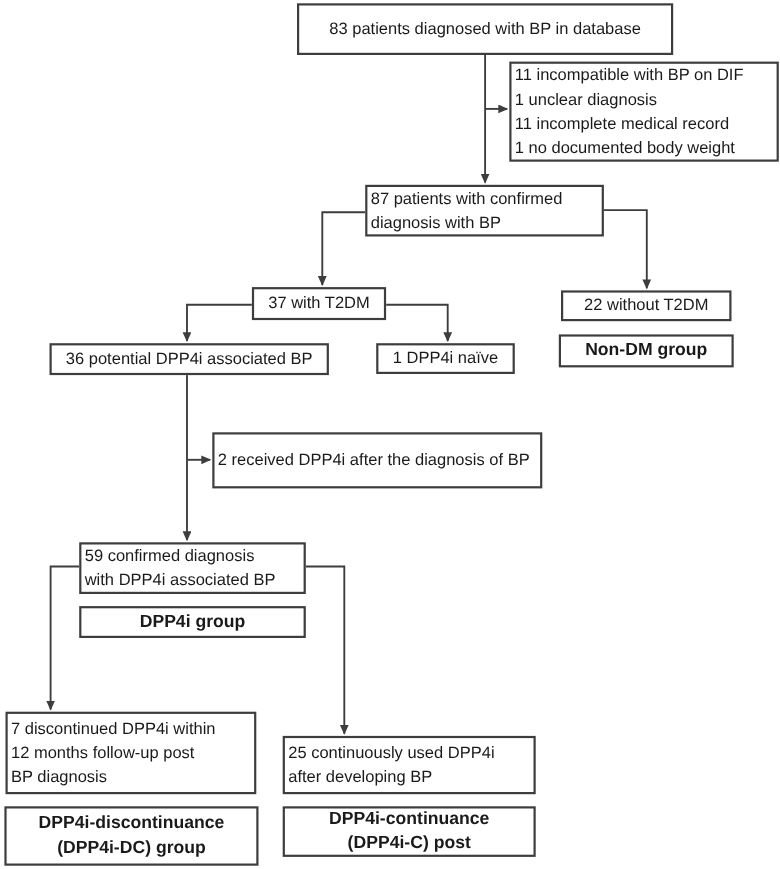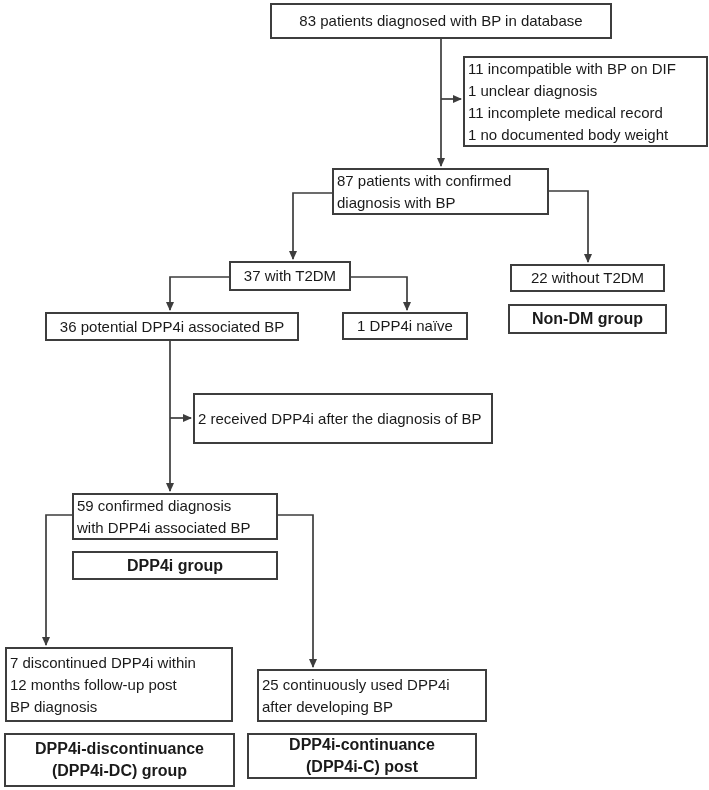--- a/index.html
+++ b/index.html
@@ -45,21 +45,21 @@
     <polyline points="332,193 293,193 293,259" fill="none" stroke="#3d3d3d" stroke-width="1.7" marker-end="url(#arr)"></polyline>
     <polyline points="549,191 588,191 588,262" fill="none" stroke="#3d3d3d" stroke-width="1.7" marker-end="url(#arr)"></polyline>
     <polyline points="229,277 170,277 170,310" fill="none" stroke="#3d3d3d" stroke-width="1.7" marker-end="url(#arr)"></polyline>
     <polyline points="351,277 407,277 407,310" fill="none" stroke="#3d3d3d" stroke-width="1.7" marker-end="url(#arr)"></polyline>
     <polyline points="170,341 170,491" fill="none" stroke="#3d3d3d" stroke-width="1.7" marker-end="url(#arr)"></polyline>
     <polyline points="170,418 191,418" fill="none" stroke="#3d3d3d" stroke-width="1.7" marker-end="url(#arr)"></polyline>
     <polyline points="72,515 46,515 46,645" fill="none" stroke="#3d3d3d" stroke-width="1.7" marker-end="url(#arr)"></polyline>
     <polyline points="278,515 313,515 313,667" fill="none" stroke="#3d3d3d" stroke-width="1.7" marker-end="url(#arr)"></polyline>
   </svg>
 
-  <div class="node center" style="left:270px;top:3px;width:342px;height:36px">
+  <div class="node center" style="left:270px;top:3px;width:342px;height:47px">
     <div class="ln">83 patients diagnosed with BP in database</div>
   </div>
 
   <div class="node left" style="left:463px;top:56px;width:245px;height:91px">
     <div class="ln">11 incompatible with BP on DIF</div>
     <div class="ln">1 unclear diagnosis</div>
     <div class="ln">11 incomplete medical record</div>
     <div class="ln">1 no documented body weight</div>
   </div>
 
@@ -110,18 +110,18 @@
   <div class="node left" style="left:257px;top:669px;width:230px;height:53px">
     <div class="ln">25 continuously used DPP4i</div>
     <div class="ln">after developing BP</div>
   </div>
 
   <div class="node center bold" style="left:4px;top:733px;width:231px;height:54px">
     <div class="ln">DPP4i-discontinuance</div>
     <div class="ln">(DPP4i-DC) group</div>
   </div>
 
-  <div class="node center bold" style="left:247px;top:733px;width:230px;height:46px">
+  <div class="node center bold" style="left:257px;top:733px;width:230px;height:46px">
     <div class="ln">DPP4i-continuance</div>
     <div class="ln">(DPP4i-C) post</div>
   </div>
 
 </div>
 
 </body></html>

